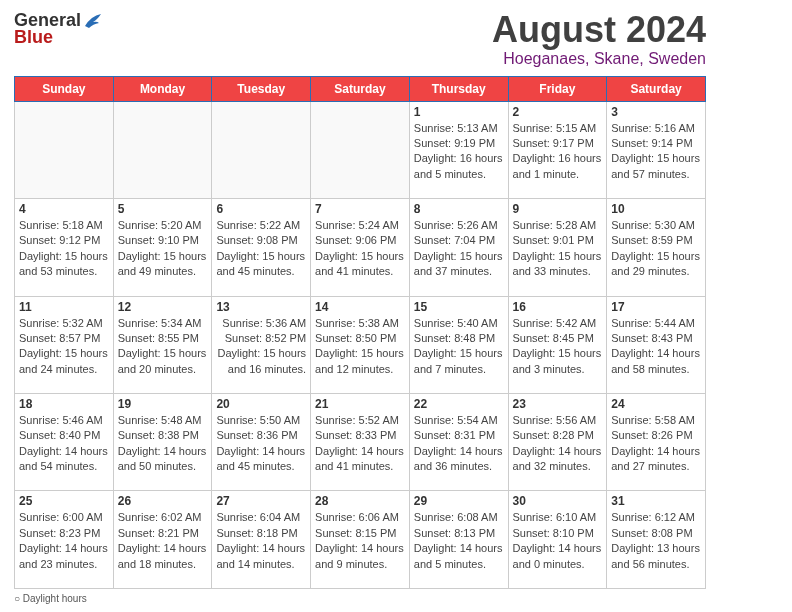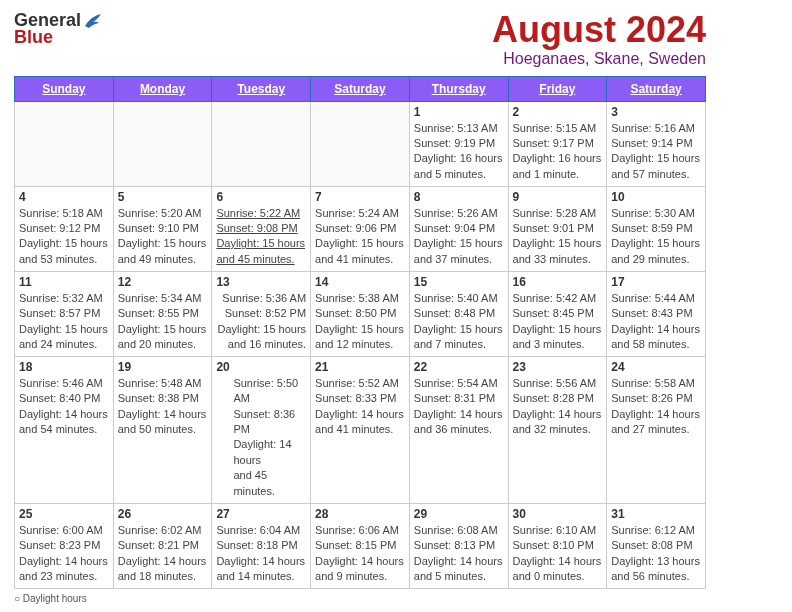--- a/index.html
+++ b/index.html
@@ -46,43 +46,42 @@
       width: 20px;
       height: 18px;
       margin-left: 2px;
     }
     .title-block {
       text-align: right;
     }
     .month-title {
       font-size: 36px;
       font-weight: bold;
-      color: #b91c1c;
+      color: #404040;
       line-height: 1.1;
     }
     .location-title {
       font-size: 16px;
       color: #701a75;
     }
     .calendar {
       flex: 1;
       border: 1px solid #ccc;
       border-collapse: collapse;
       width: 100%;
       table-layout: fixed;
     }
     .calendar th {
-      background-color: #8b5cf6;
+      background-color: #ef4444;
       color: #fff;
       font-size: 12px;
       font-weight: bold;
       padding: 5px 4px;
       text-align: center;
       border: 1px solid #2a6db5;
-      text-decoration: underline;
     }
     .calendar td {
       vertical-align: top;
       border: 1px solid #ccc;
       padding: 3px 4px;
       font-size: 9.5px;
       color: #333;
       background: #fff;
       height: 82px;
     }
@@ -177,36 +176,36 @@
           </td>
           <td>
             <span class="day-num">5</span>
             <div class="day-info" style="white-space: pre-line;">Sunrise: 5:20 AM
 Sunset: 9:10 PM
 Daylight: 15 hours
 and 49 minutes.</div>
           </td>
           <td>
             <span class="day-num">6</span>
-            <div class="day-info" style="white-space: pre-line; text-decoration: underline;">Sunrise: 5:22 AM
+            <div class="day-info" style="white-space: pre-line;">Sunrise: 5:22 AM
 Sunset: 9:08 PM
 Daylight: 15 hours
 and 45 minutes.</div>
           </td>
           <td>
             <span class="day-num">7</span>
             <div class="day-info" style="white-space: pre-line;">Sunrise: 5:24 AM
 Sunset: 9:06 PM
 Daylight: 15 hours
 and 41 minutes.</div>
           </td>
           <td>
             <span class="day-num">8</span>
             <div class="day-info" style="white-space: pre-line;">Sunrise: 5:26 AM
-Sunset: 9:04 PM
+Sunset: 7:04 PM
 Daylight: 15 hours
 and 37 minutes.</div>
           </td>
           <td>
             <span class="day-num">9</span>
             <div class="day-info" style="white-space: pre-line;">Sunrise: 5:28 AM
 Sunset: 9:01 PM
 Daylight: 15 hours
 and 33 minutes.</div>
           </td>
@@ -279,21 +278,21 @@
           </td>
           <td>
             <span class="day-num">19</span>
             <div class="day-info" style="white-space: pre-line;">Sunrise: 5:48 AM
 Sunset: 8:38 PM
 Daylight: 14 hours
 and 50 minutes.</div>
           </td>
           <td>
             <span class="day-num">20</span>
-            <div class="day-info" style="white-space: pre-line; margin-left: 17px;">Sunrise: 5:50 AM
+            <div class="day-info" style="white-space: pre-line;">Sunrise: 5:50 AM
 Sunset: 8:36 PM
 Daylight: 14 hours
 and 45 minutes.</div>
           </td>
           <td>
             <span class="day-num">21</span>
             <div class="day-info" style="white-space: pre-line;">Sunrise: 5:52 AM
 Sunset: 8:33 PM
 Daylight: 14 hours
 and 41 minutes.</div>

